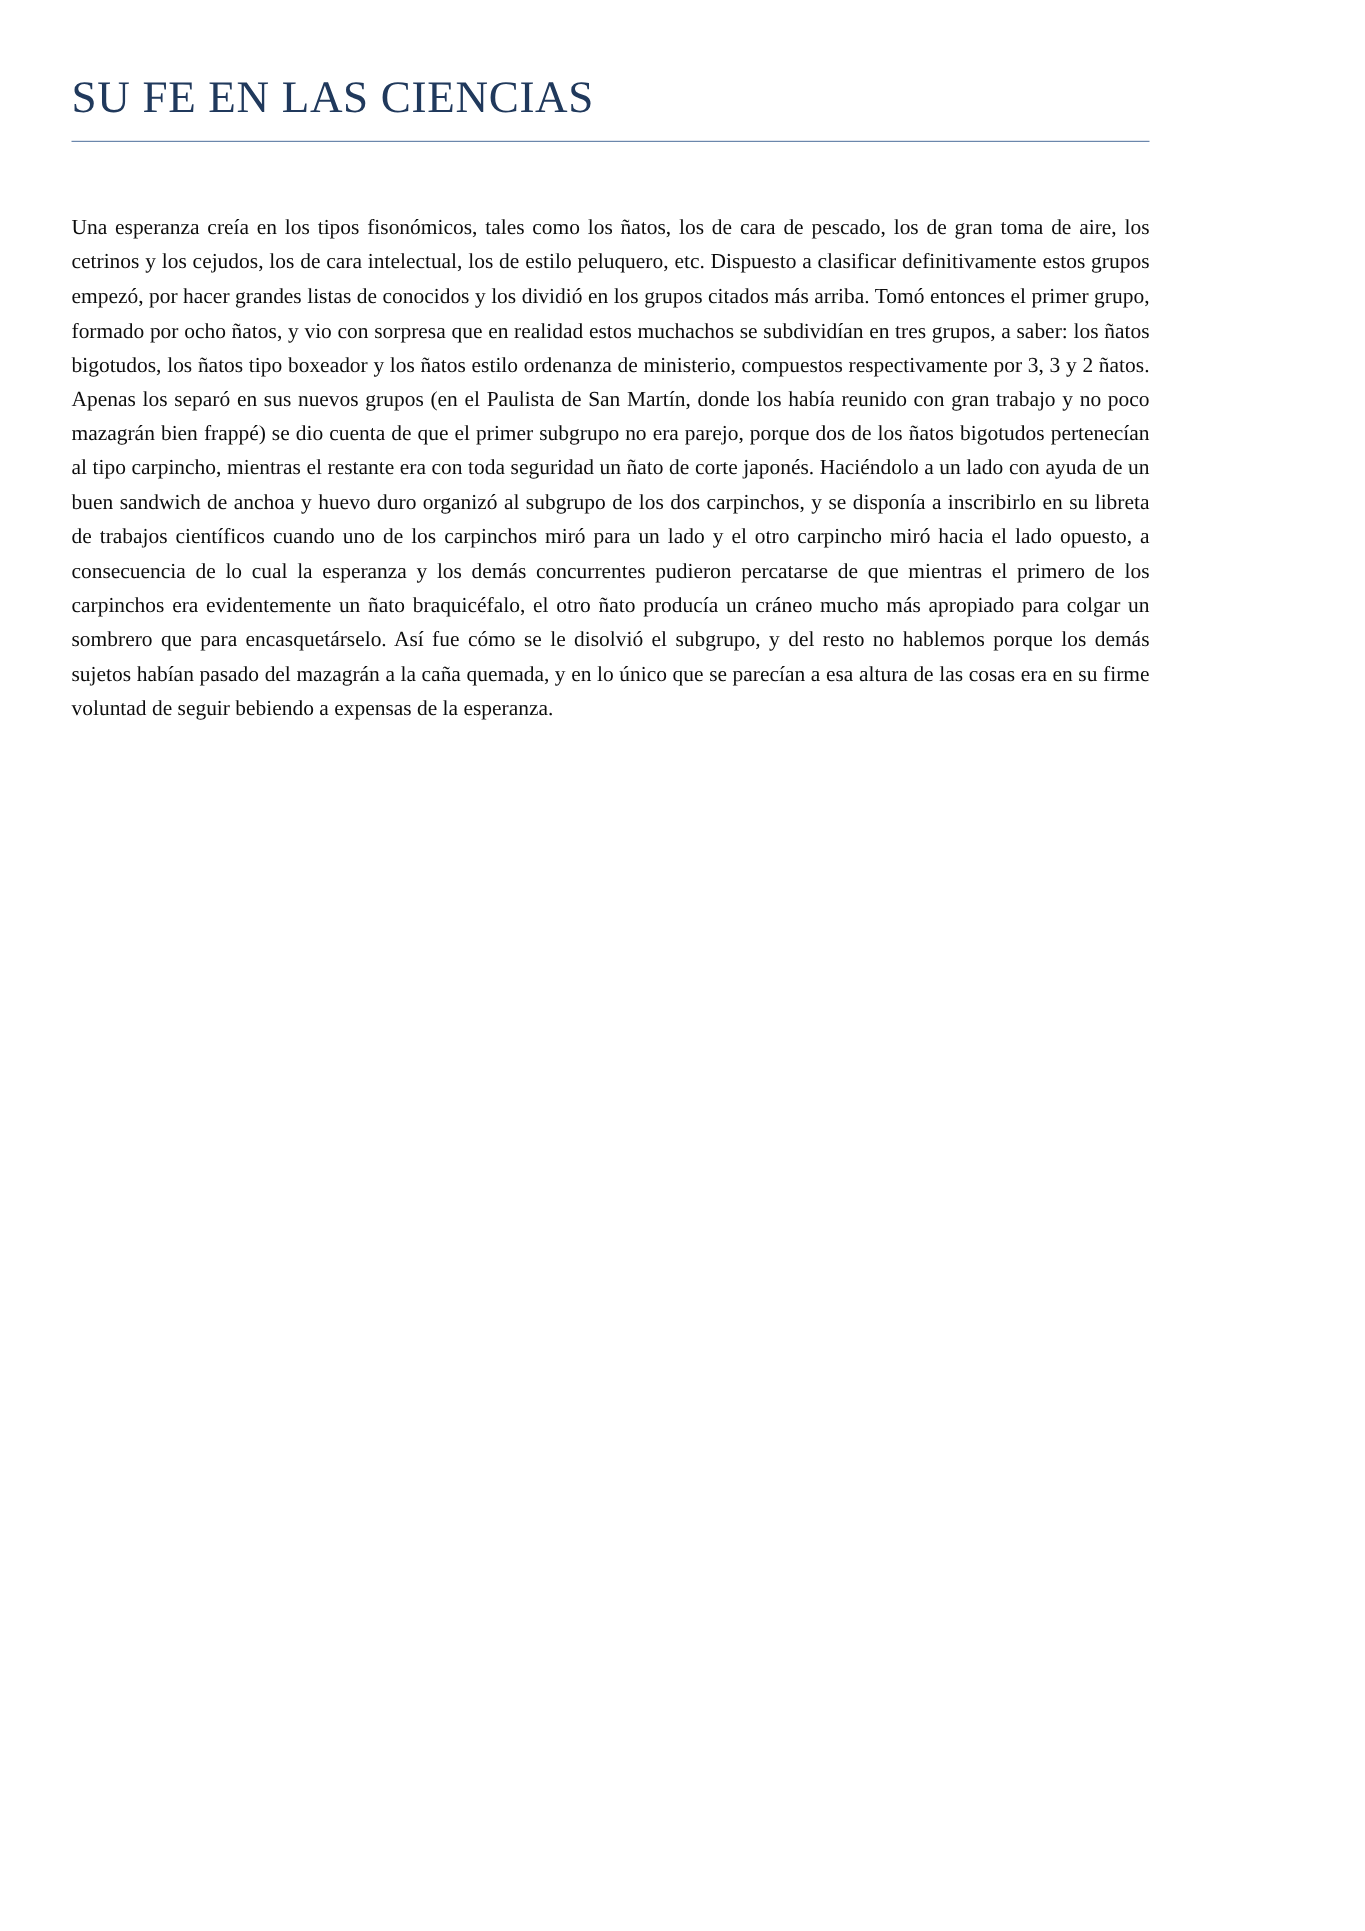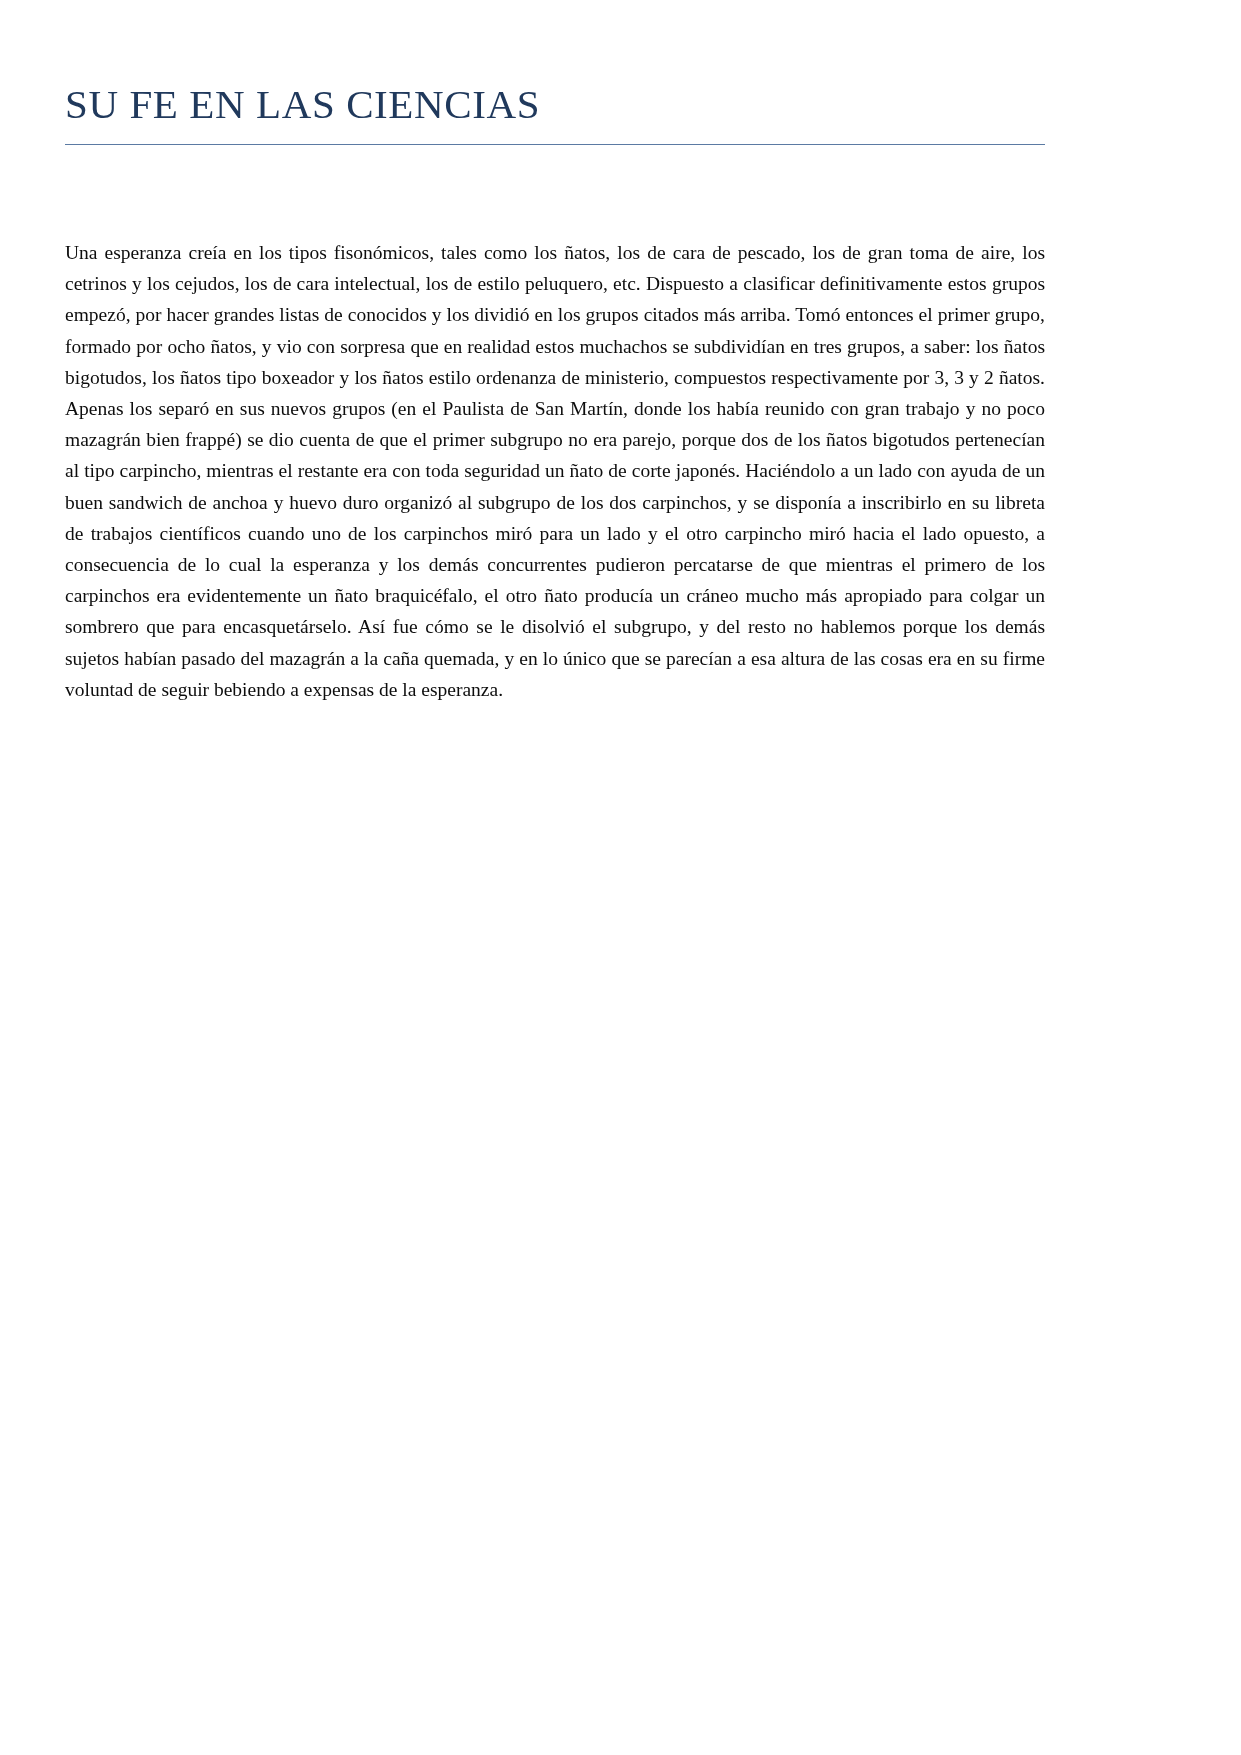--- a/index.html
+++ b/index.html
@@ -14,21 +14,21 @@
     height: 1755px;
     margin: 0 auto;
     background: #ffffff;
     box-sizing: border-box;
     overflow: hidden;
   }
 
   .content {
     position: absolute;
     left: 65px;
-    top: 16px;
+    top: 0;
     width: 980px;
   }
 
   .title-block {
     padding-top: 62px;
   }
 
   .doc-title,
   .doc-author {
     font-family: "Liberation Serif", "DejaVu Serif", serif;
@@ -44,21 +44,21 @@
   .title-rule {
     margin-top: 14px;
     border: 0;
     border-top: 1px solid #4a6party;
     border-top: 1px solid #5b7aa3;
     height: 0;
     width: 100%;
   }
 
   .body-area {
-    margin-top: 92px;
+    margin-top: 63px;
   }
 
   .body-paragraph {
     font-family: "Liberation Serif", "DejaVu Serif", serif;
     font-size: 19.5px;
     line-height: 31.2px;
     color: #0d0d0d;
     text-align: justify;
     text-justify: inter-word;
     margin: 0;

